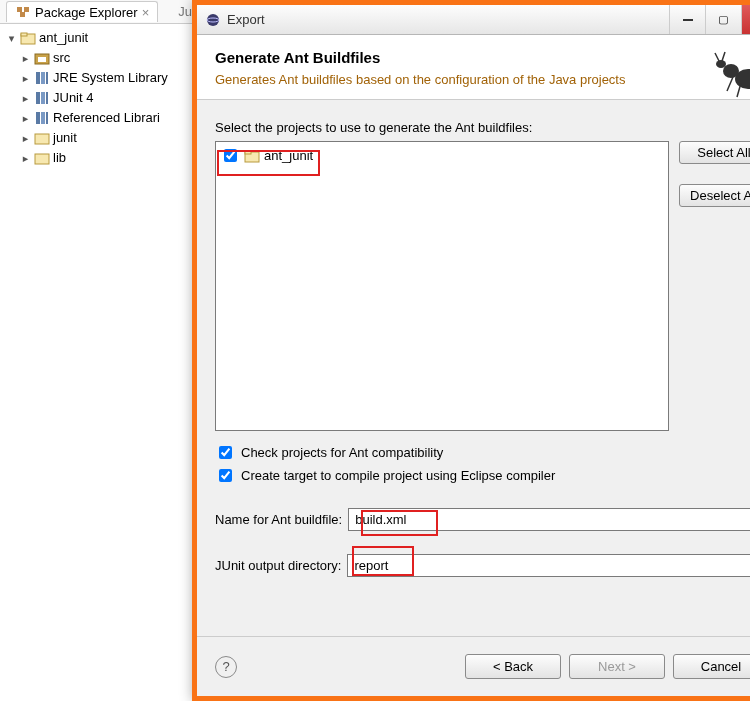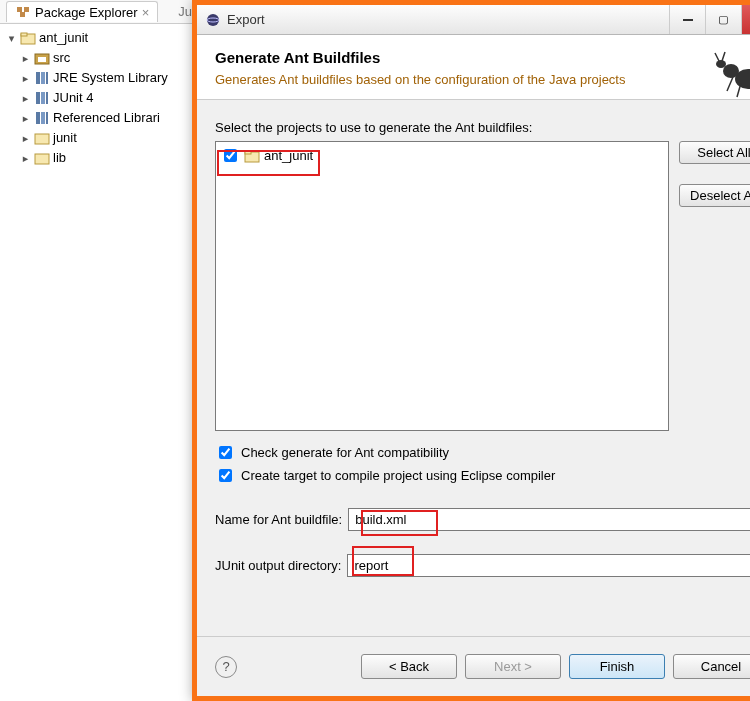--- a/index.html
+++ b/index.html
@@ -172,21 +172,21 @@
         </div>
       </div>
       <div class="side-btns">
         <div class="btn">Select All</div>
         <div class="btn">Deselect All</div>
       </div>
     </div>
 
     <div class="check-row">
       <input type="checkbox" checked="" style="">
-      <span>Check generate for Ant compatibility</span>
+      <span>Check projects for Ant compatibility</span>
     </div>
     <div class="check-row" style="margin-top:4px;">
       <input type="checkbox" checked="" style="">
       <span>Create target to compile project using Eclipse compiler</span>
     </div>
 
     <div class="form-row">
       <label>Name for Ant buildfile:</label>
       <input type="text" value="build.xml" style="">
     </div>
@@ -194,20 +194,19 @@
       <label>JUnit output directory:</label>
       <input type="text" value="report" style="">
     </div>
   </div>
 
   <div class="footer">
     <div class="help-round">?</div>
     <div class="spacer"></div>
     <div class="btn big">&lt; Back</div>
     <div class="btn big disabled">Next &gt;</div>
-    <div class="btn big default">Finish</div>
     <div class="btn big">Cancel</div>
   </div>
 </div>
 
 <div class="highlight hl1"></div>
 <div class="highlight hl2"></div>
 <div class="highlight hl3"></div>
 
 </body></html>

